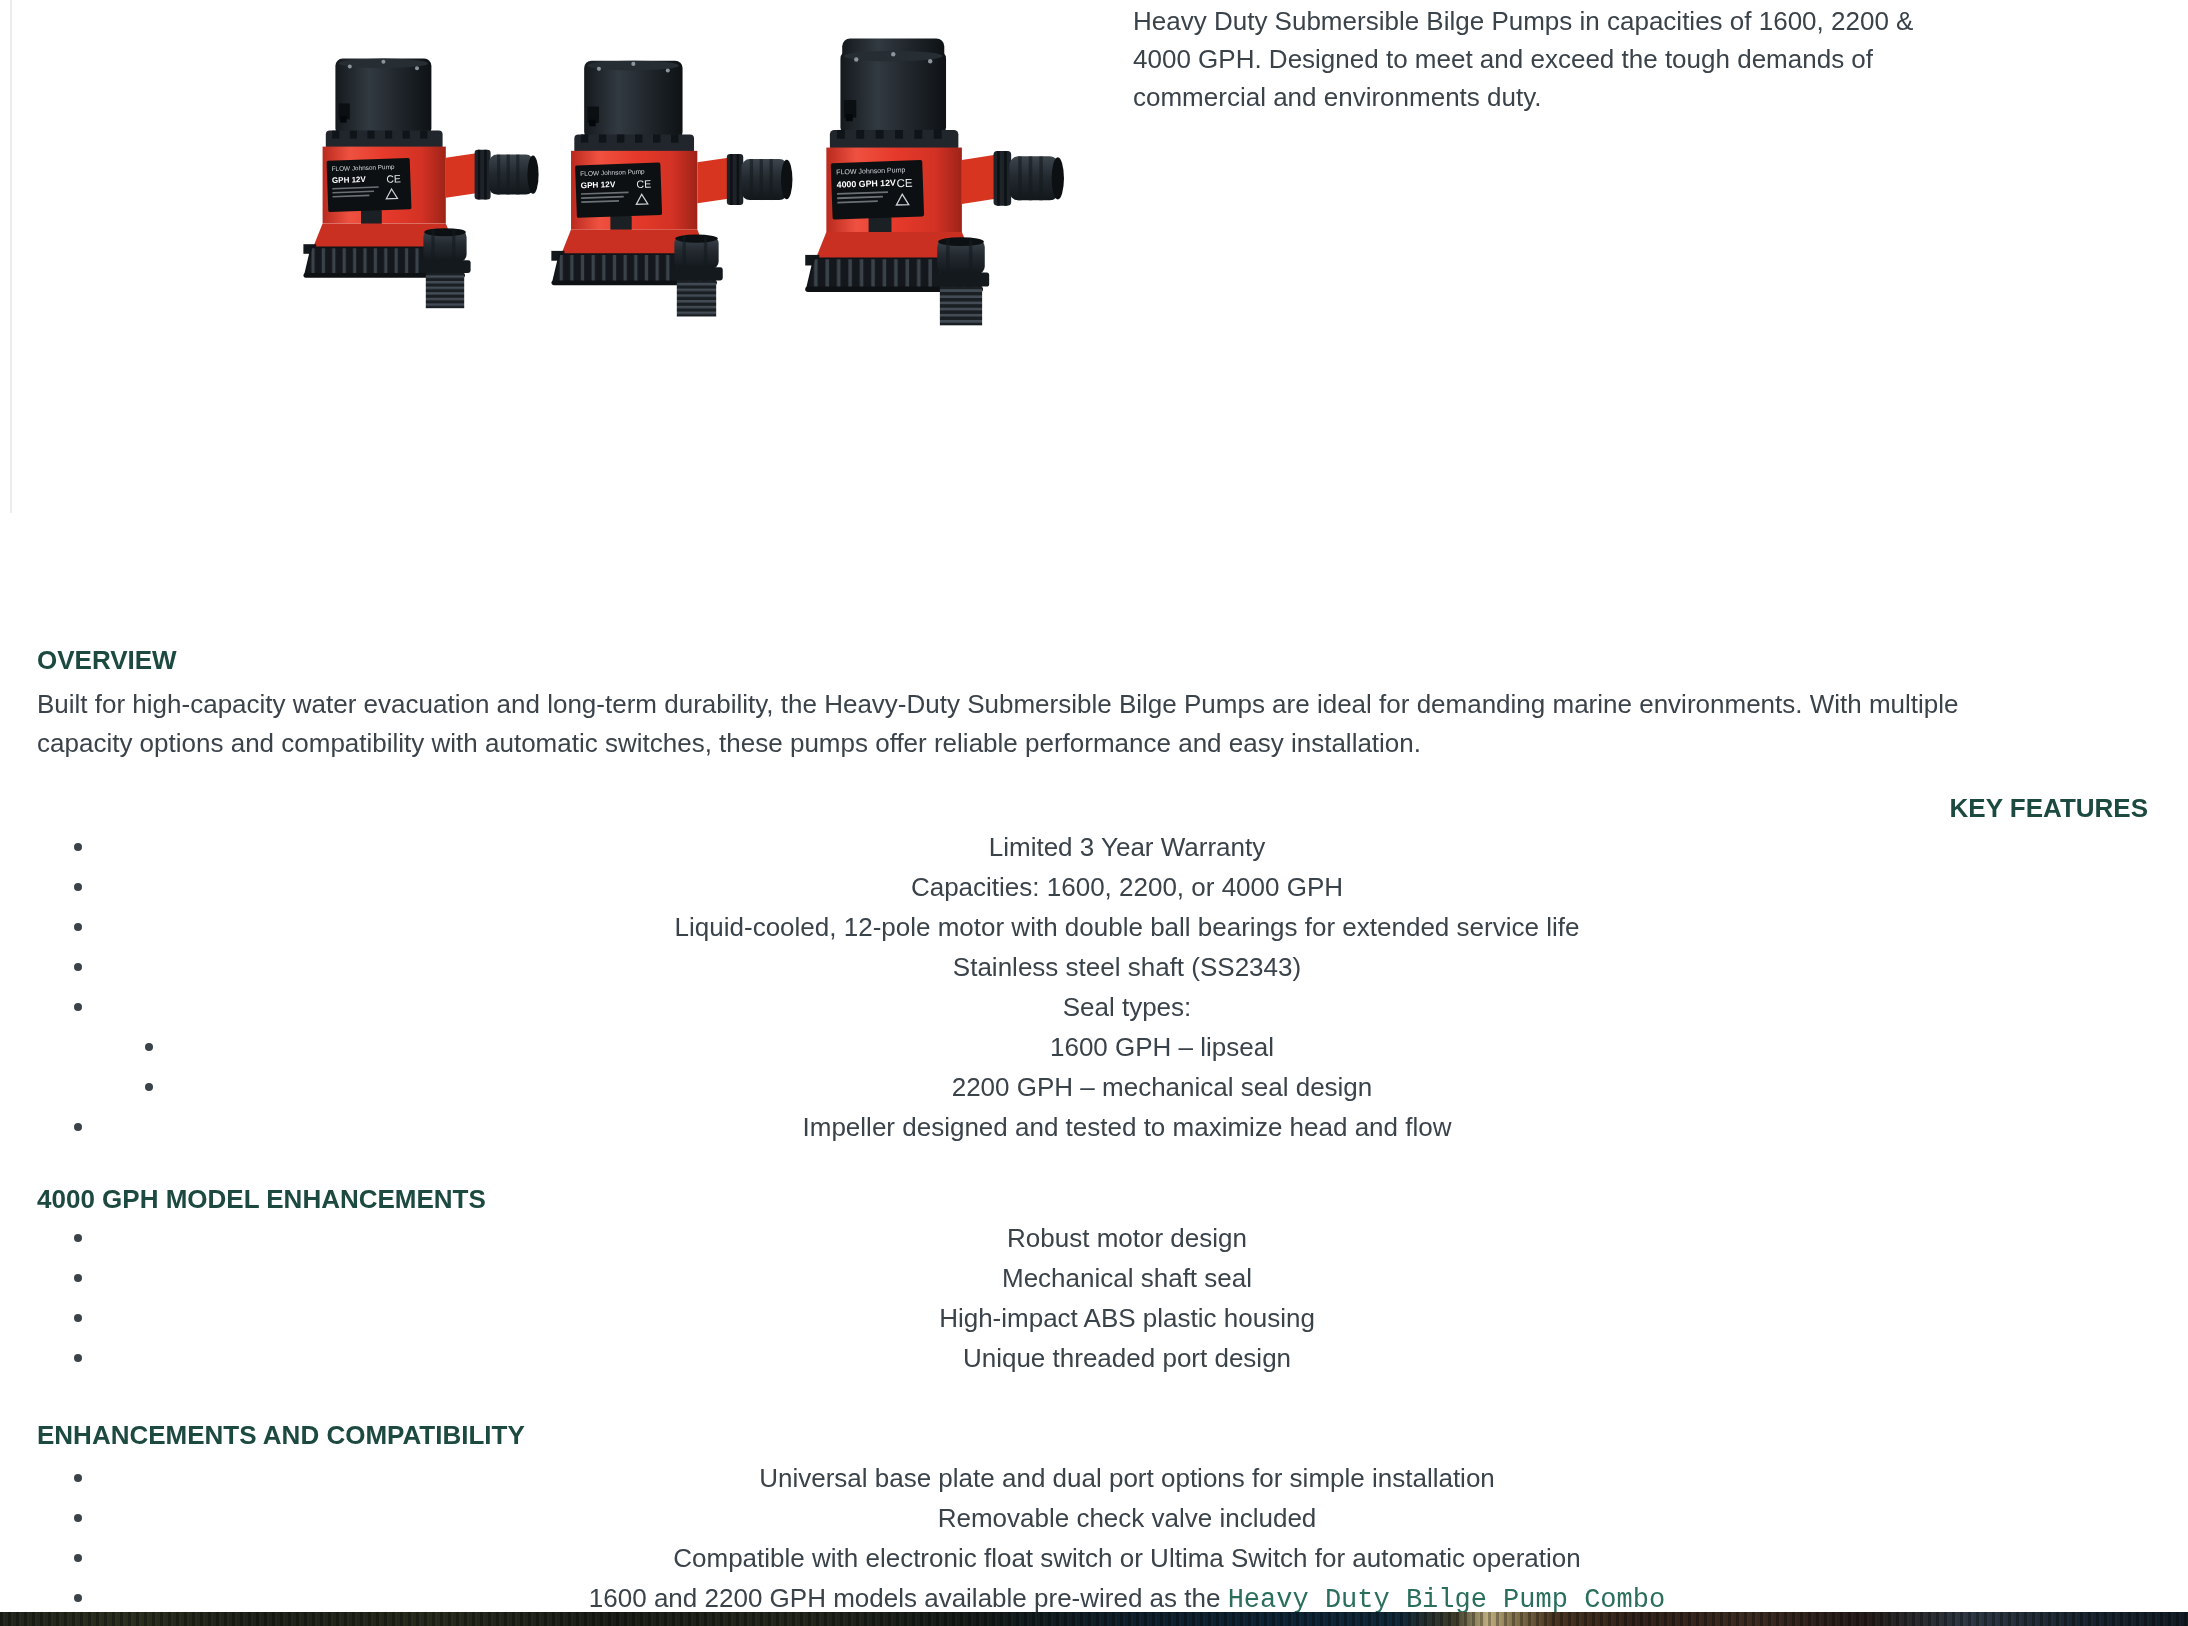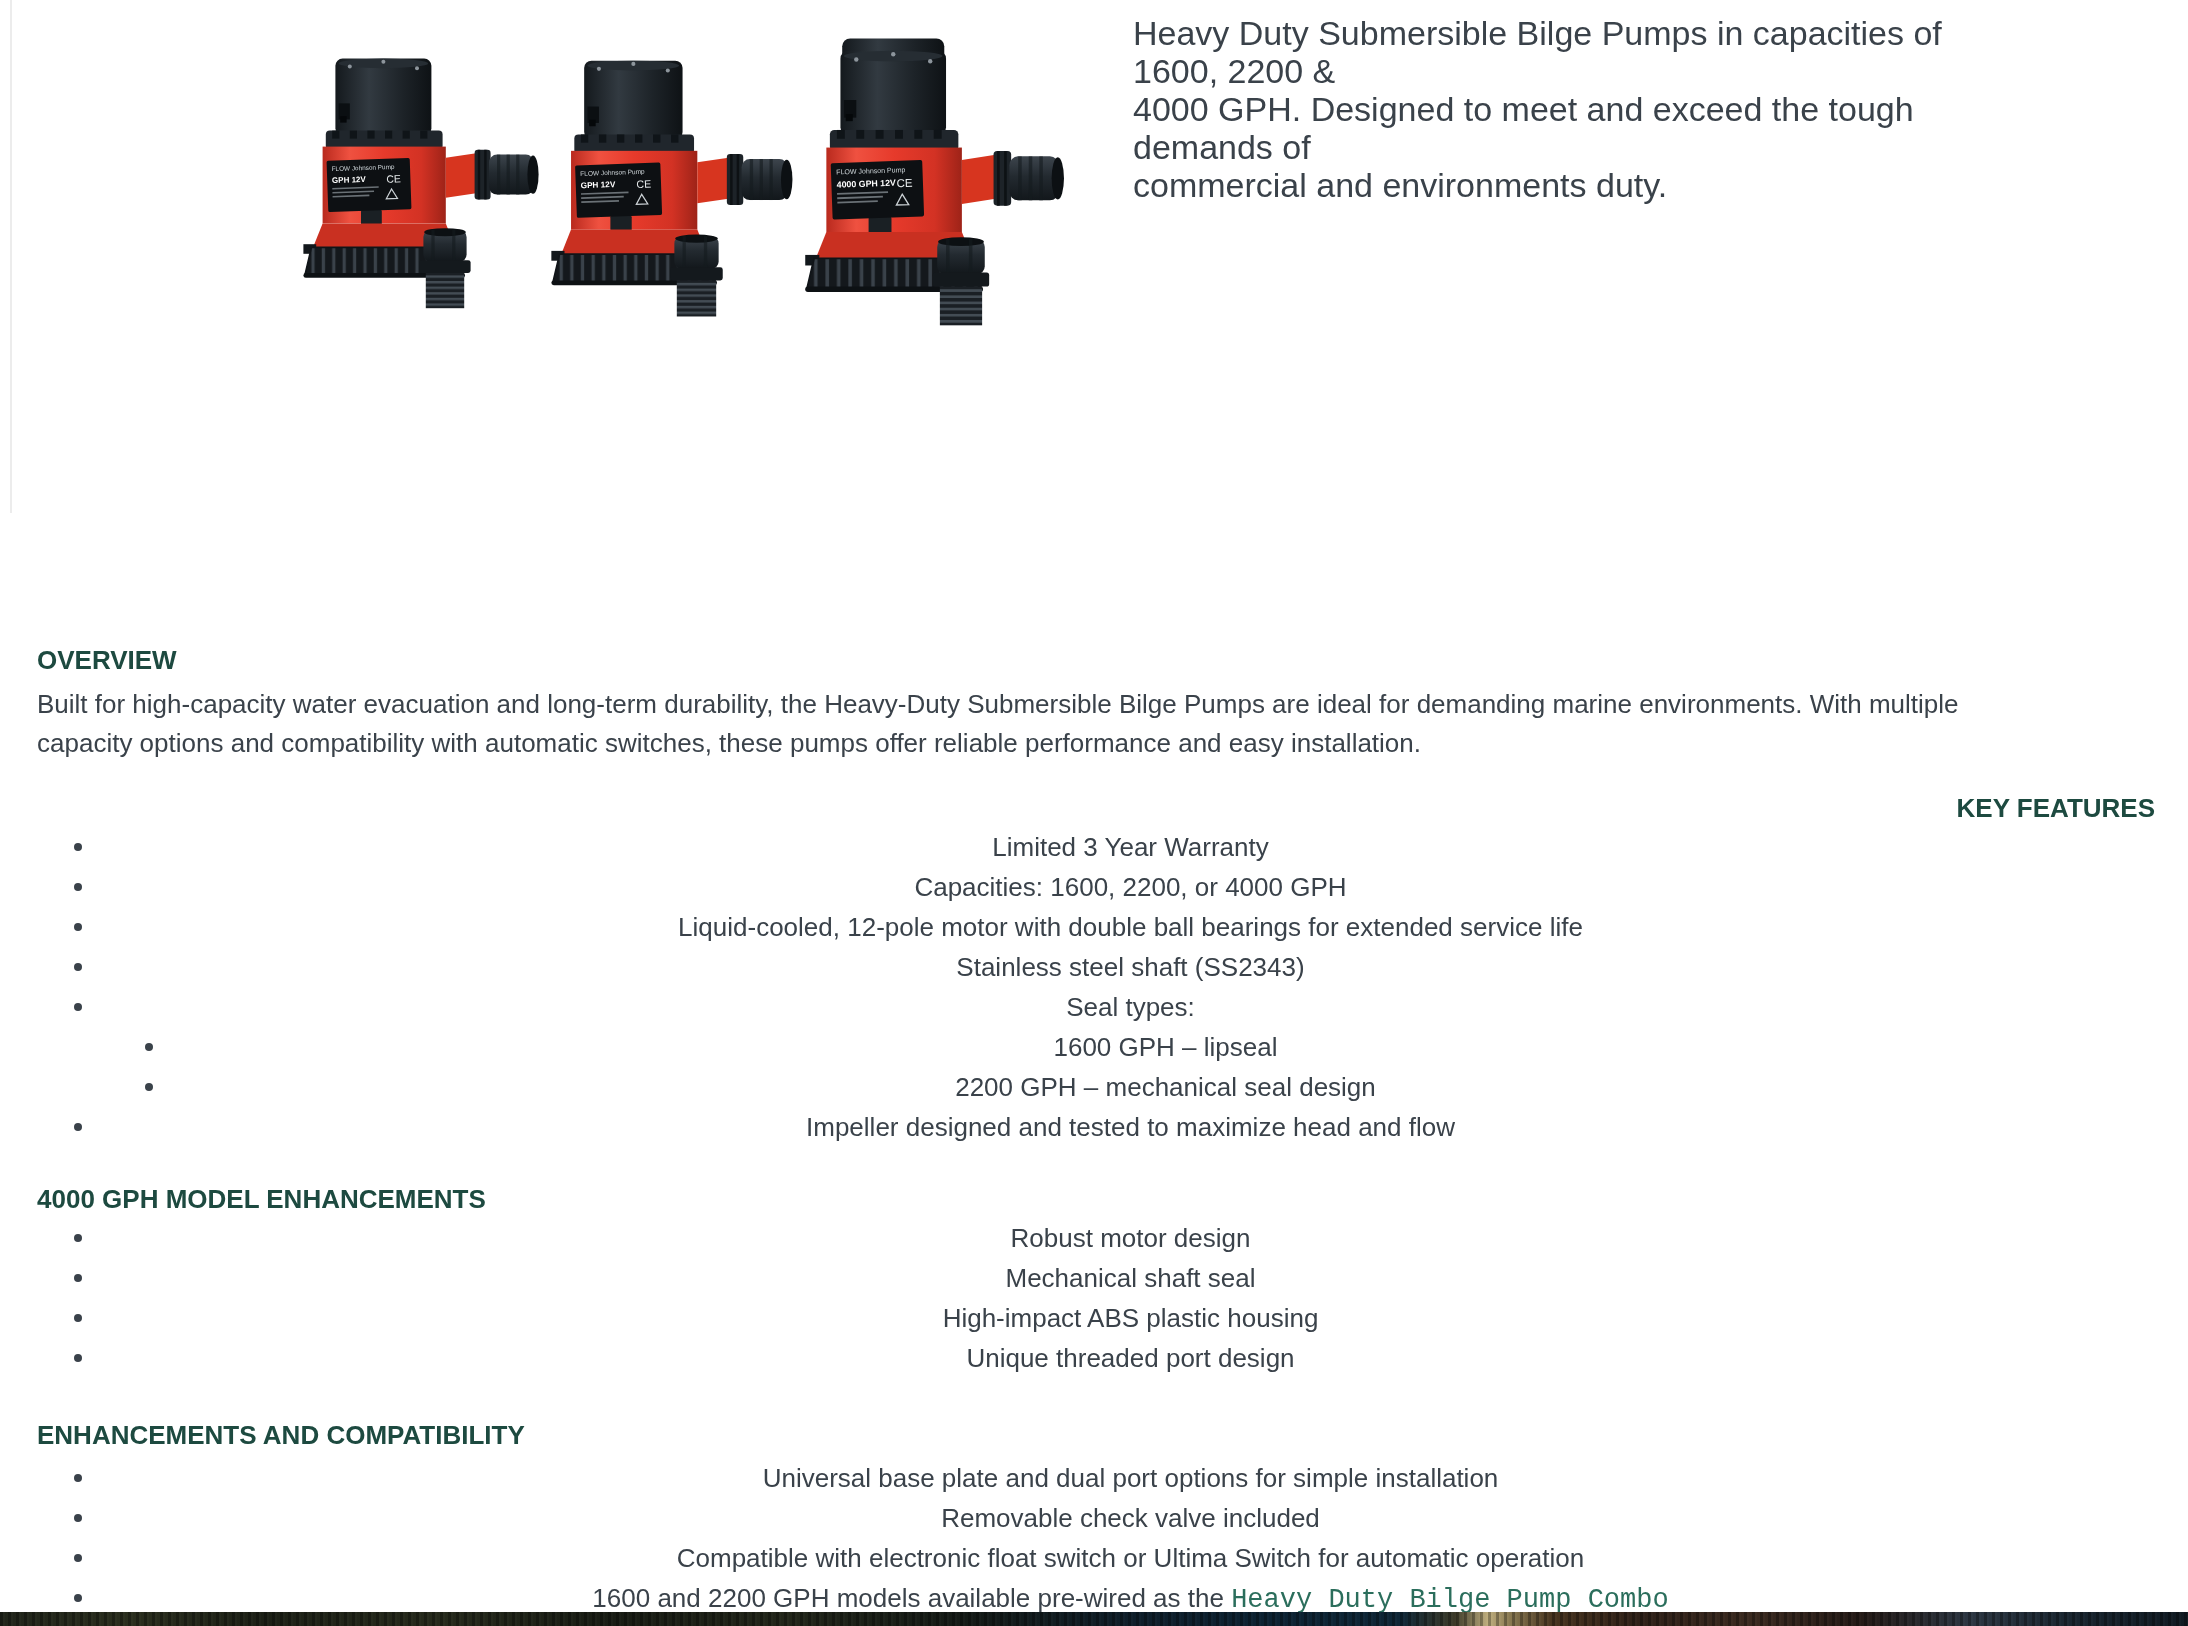--- a/index.html
+++ b/index.html
@@ -11,23 +11,23 @@
   }
   html,body{margin:0;padding:0;}
   body{
     width:2188px;height:1626px;overflow:hidden;background:var(--background);
     font-family:"Liberation Sans", sans-serif;color:var(--body-color);
     position:relative;
   }
   .page{position:absolute;inset:0;}
   .hero-left-border{position:absolute;left:10px;top:0;width:2px;height:513px;background:var(--panel-border);}
   .pumps{position:absolute;left:295px;top:35px;width:775px;height:315px;}
-  .hero-desc{position:absolute;left:1133px;top:14px;width:900px;font-size:34px;line-height:38px;color:var(--body-color);}
+  .hero-desc{position:absolute;left:1133px;top:2px;width:900px;font-size:26px;line-height:38px;color:var(--body-color);}
   .hero-desc span{display:block;}
-  .content{position:absolute;left:37px;top:645px;right:33px;}
+  .content{position:absolute;left:37px;top:645px;right:40px;}
   h2{font-size:26px;line-height:30px;font-weight:bold;color:var(--heading-color);margin:0;letter-spacing:0;}
   .para{margin:10px 0 0;font-size:26px;line-height:39px;}
   .para span{display:block;}
   .h-keyfeatures{margin-top:30px;text-align:right;}
   .h-enhance{margin-top:37px;}
   .h-install{margin-top:42px;}
   ul.blist{list-style:none;margin:4px;padding:0;text-align:center;}
   ul.blist.install{margin-top:8px;}
   ul.blist li{position:relative;padding-left:69px;font-size:26px;line-height:40px;}
   ul.blist li .dot{position:absolute;left:33px;top:16px;width:8px;height:8px;border-radius:50%;background:var(--body-color);}

